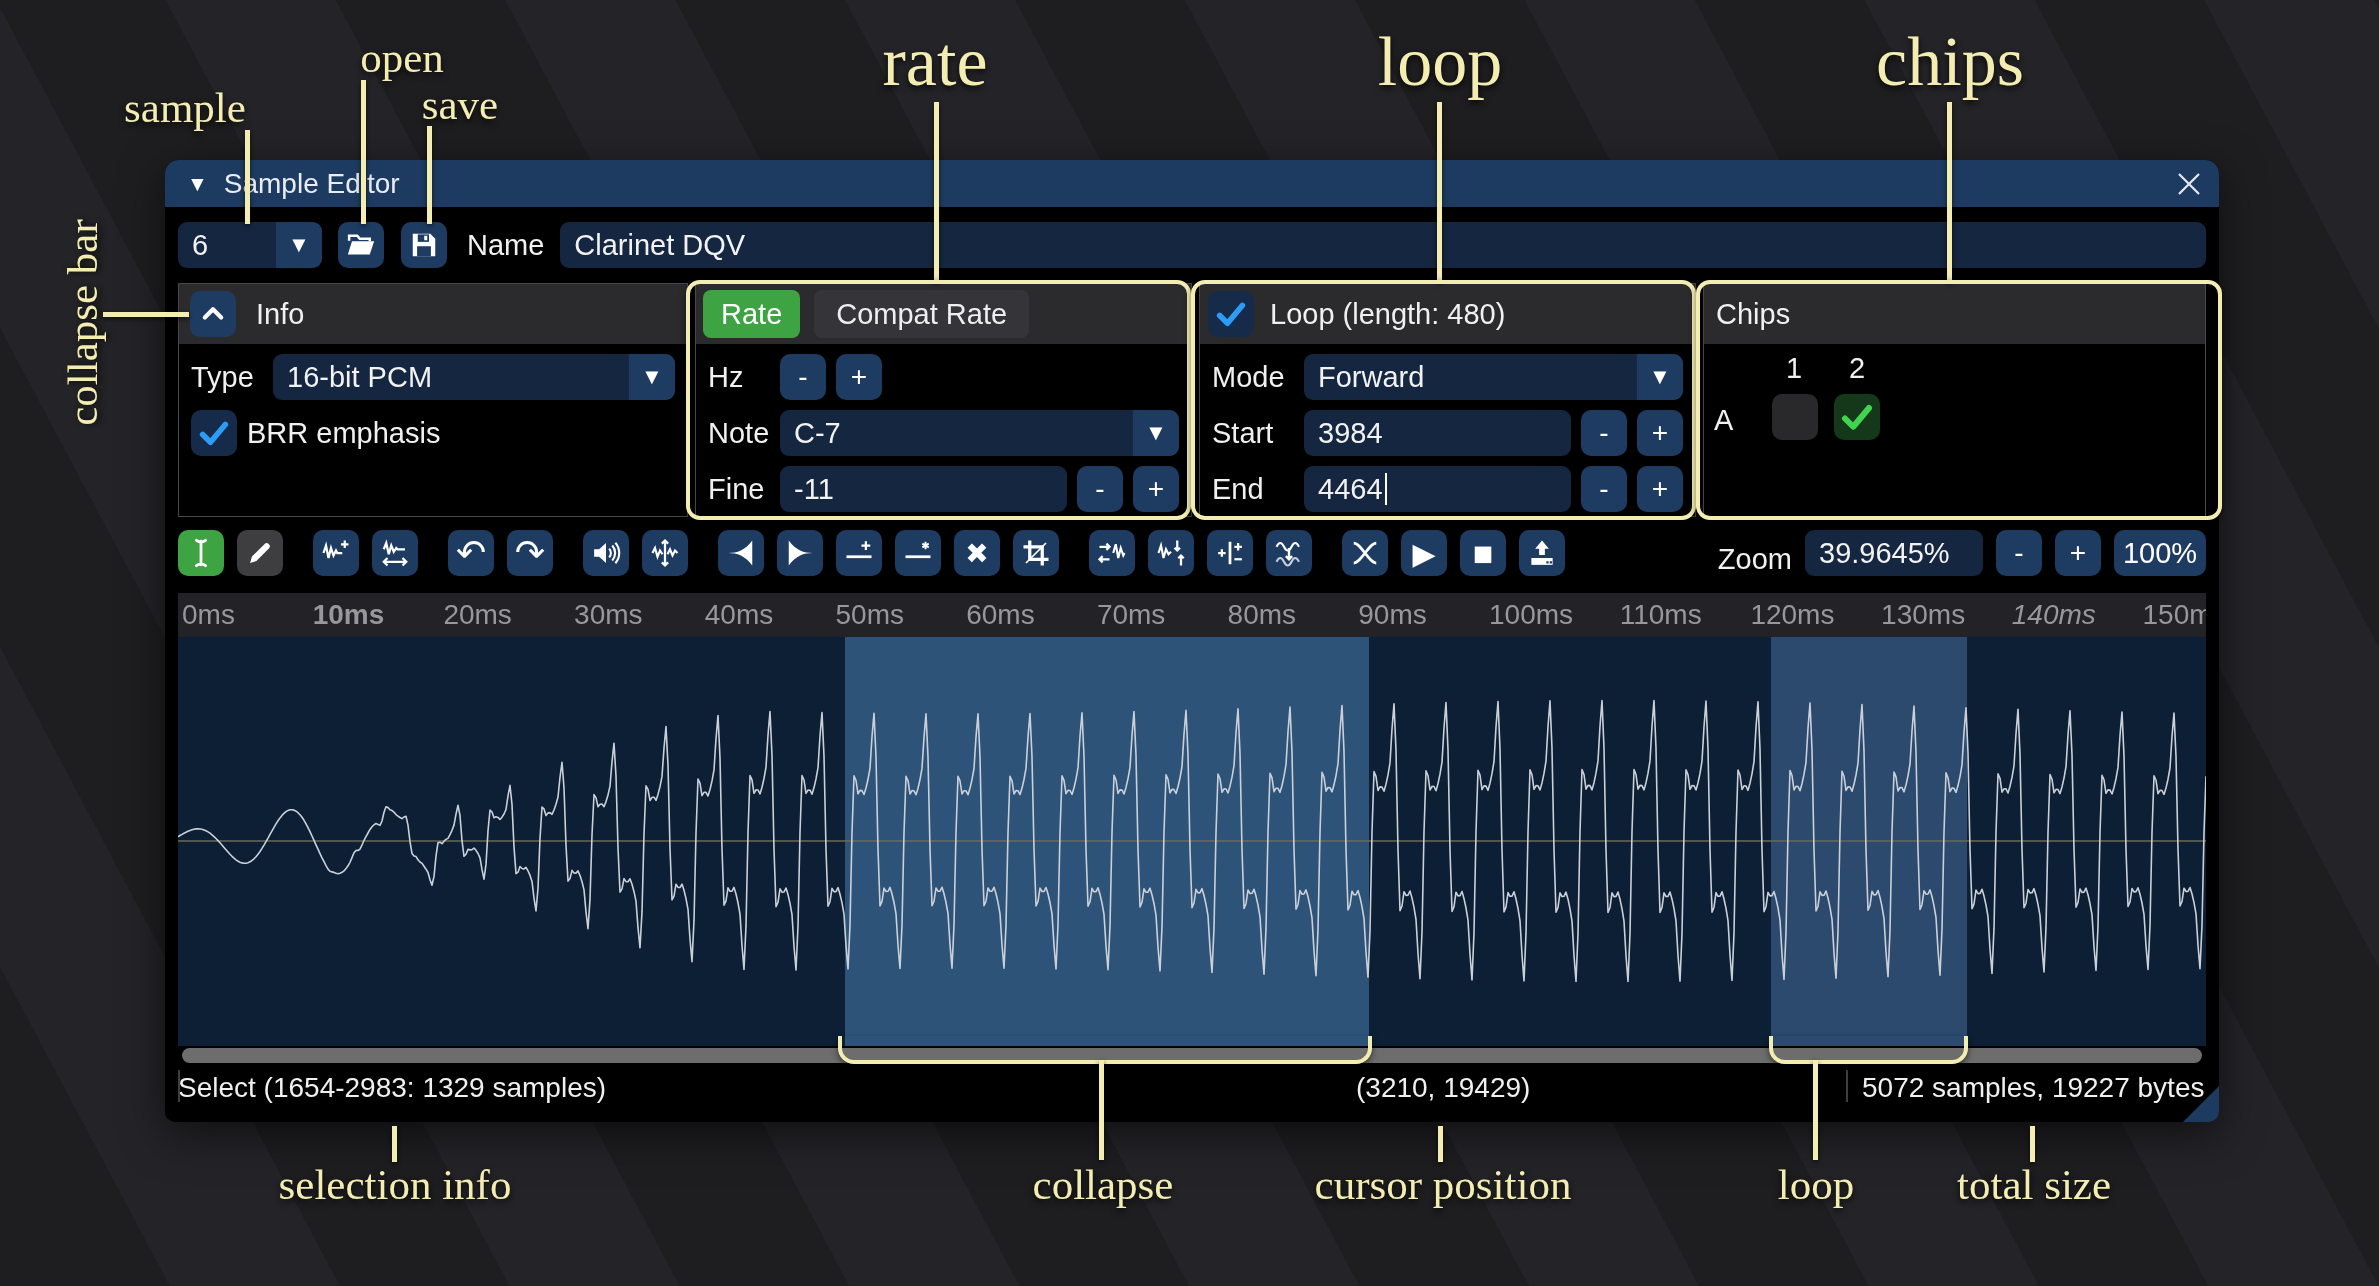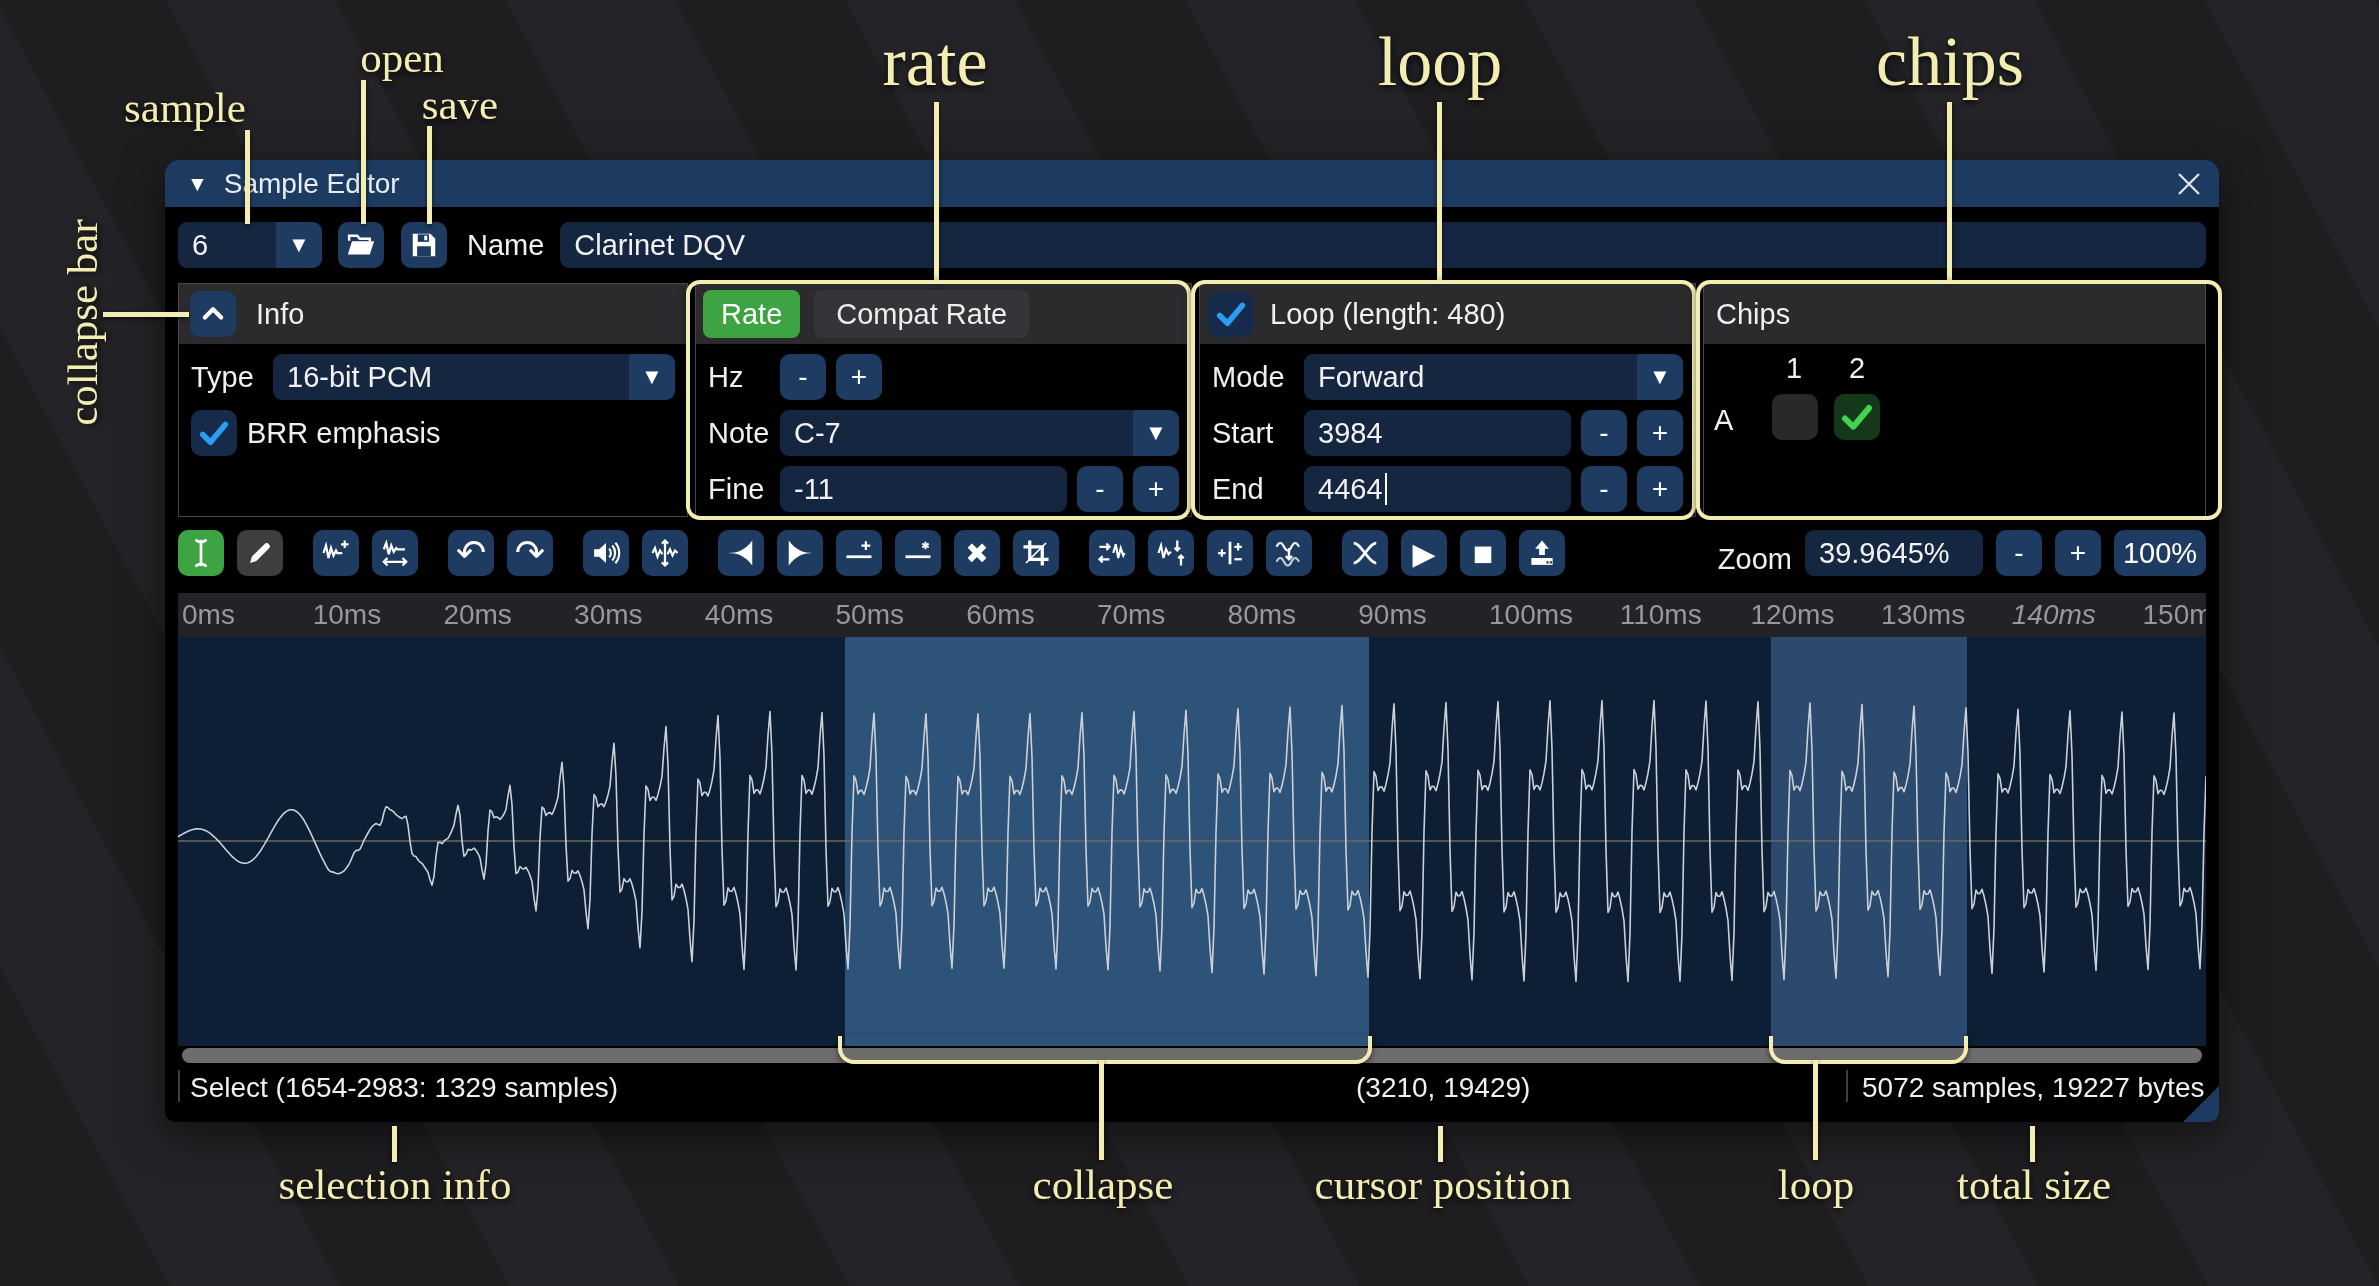--- a/index.html
+++ b/index.html
@@ -348,21 +348,21 @@
             <span>39.9645%</span>
           </div>
         <div class="stepper">-</div>
         <div class="stepper">+</div>
         <div id="zoomreset">100%</div>
       </div>
     </div>
 
     <div id="timeline">
         <span class="tl" style="left: 4px;">0ms</span>
-        <span class="tl" style="left: 134.7px;">10ms</span>
+        <span class="tl" style="left: 134.7px; font-weight: bold;">10ms</span>
         <span class="tl" style="left: 265.4px;">20ms</span>
         <span class="tl" style="left: 396.1px;">30ms</span>
         <span class="tl" style="left: 526.8px;">40ms</span>
         <span class="tl" style="left: 657.5px;">50ms</span>
         <span class="tl" style="left: 788.2px;">60ms</span>
         <span class="tl" style="left: 918.9px;">70ms</span>
         <span class="tl" style="left: 1049.6px;">80ms</span>
         <span class="tl" style="left: 1180.3px;">90ms</span>
         <span class="tl" style="left: 1311px;">100ms</span>
         <span class="tl" style="left: 1441.7px;">110ms</span>
@@ -380,21 +380,21 @@
         <line x1="0" y1="204" x2="2028" y2="204" stroke="#6a6a58" stroke-width="1.3"></line>
         <path id="wavepath" d="M0 199.7L2 198.5L4 197.4L6 196.2L8 195.2L10 194.2L12 193.4L14 192.8L16 192.3L18 191.9L20 191.8L22 192.0L24 192.3L26 192.9L28 193.8L30 194.9L32 196.2L34 197.8L36 199.6L38 201.5L40 203.6L42 205.8L44 208.1L46 210.5L48 212.8L50 215.1L52 217.3L54 219.3L56 221.2L58 222.8L60 224.2L62 225.2L64 225.9L66 226.3L68 226.2L70 225.7L72 224.8L74 223.5L76 221.8L78 219.7L80 217.2L82 214.5L84 211.4L86 208.1L88 204.6L90 201.1L92 197.4L94 193.8L96 190.3L98 186.9L100 183.8L102 180.9L104 178.4L106 176.3L108 174.6L110 173.4L112 172.8L114 172.7L116 173.1L118 174.2L120 175.7L122 177.8L124 180.3L126 183.3L128 186.8L130 190.7L132 194.7L134 199.0L136 203.4L138 207.8L140 212.2L142 216.6L144 220.8L146 224.7L148 228.6L150 232.1L152 234.2L154 234.9L156 235.4L158 236.3L160 236.8L162 236.3L164 235.3L166 233.9L168 231.6L170 228.8L172 225.3L174 220.6L176 215.7L178 213.4L180 213.5L182 212.2L184 208.0L186 203.3L188 199.7L190 196.0L192 192.4L194 189.8L196 187.8L198 186.5L200 187.4L202 188.4L204 184.0L206 175.3L208 169.8L210 170.6L212 172.7L214 173.6L216 175.2L218 177.6L220 179.1L222 180.5L224 181.6L226 180.0L228 179.3L230 188.1L232 204.7L234 216.5L236 218.9L238 219.6L240 222.7L242 225.0L244 226.3L246 229.2L248 232.2L250 235.5L252 242.7L254 248.2L256 239.4L258 219.1L260 205.6L262 205.2L264 206.7L266 204.2L268 202.4L270 201.4L272 197.7L274 193.3L276 188.1L278 177.2L280 168.3L282 178.5L284 203.7L286 219.3L288 217.2L290 212.4L292 212.9L294 212.6L296 211.1L298 213.3L300 216.5L302 220.8L304 232.7L306 242.1L308 227.4L310 193.9L312 173.0L314 175.0L316 180.7L318 179.8L320 180.4L322 182.5L324 180.2L326 177.0L328 172.5L330 158.9L332 148.4L334 167.6L336 209.9L338 236.6L340 235.2L342 229.5L344 231.5L346 231.9L348 230.3L350 233.8L352 238.4L354 244.4L356 261.1L358 273.9L360 251.3L362 201.4L364 170.1L366 171.9L368 178.6L370 176.1L372 175.6L374 177.3L376 173.0L378 167.3L380 160.0L382 140.4L384 125.3L386 151.1L388 208.4L390 244.1L392 241.6L394 233.4L396 235.9L398 236.1L400 233.9L402 238.6L404 244.8L406 252.9L408 274.9L410 291.8L412 262.4L414 197.8L416 157.6L418 160.6L420 169.8L422 167.2L424 167.1L426 169.7L428 164.6L430 157.9L432 149.1L434 124.8L436 106.2L438 139.0L440 210.7L442 255.1L444 251.9L446 241.6L448 244.6L450 244.7L452 241.8L454 247.3L456 254.7L458 264.2L460 290.7L462 310.8L464 274.9L466 197.0L468 148.8L470 152.3L472 163.5L474 160.3L476 160.2L478 163.4L480 157.4L482 149.6L484 139.4L486 111.0L488 89.6L490 128.1L492 211.5L494 262.9L496 259.1L498 247.2L500 250.4L502 250.5L504 247.1L506 253.3L508 261.6L510 272.3L512 302.2L514 324.6L516 283.9L518 196.1L520 142.0L522 146.1L524 158.7L526 155.3L528 155.3L530 159.0L532 152.5L534 143.9L536 132.8L538 101.8L540 78.6L542 121.0L544 212.2L546 268.2L548 263.9L550 250.8L552 254.3L554 254.2L556 250.4L558 257.0L560 265.8L562 277.1L564 308.8L566 332.4L568 288.9L570 195.6L572 138.5L574 142.9L576 156.3L578 152.9L580 153.0L582 156.9L584 150.3L586 141.5L588 130.1L590 98.2L592 74.5L594 118.5L596 212.4L598 269.8L600 265.3L602 251.8L604 255.2L606 255.0L608 251.0L610 257.6L612 266.4L614 277.7L616 309.4L618 333.0L620 289.2L622 195.6L624 138.5L626 143.0L628 156.4L630 153.1L632 153.2L634 157.2L636 150.6L638 141.9L640 130.7L642 99.0L644 75.5L646 119.2L648 212.4L650 269.3L652 264.7L654 251.4L656 254.7L658 254.6L660 250.6L662 257.2L664 265.9L666 277.1L668 308.6L670 332.0L672 288.5L674 195.7L676 138.9L678 143.5L680 156.8L682 153.4L684 153.6L686 157.5L688 151.0L690 142.3L692 131.1L694 99.7L696 76.3L698 119.7L700 212.3L702 268.9L704 264.4L706 251.1L708 254.5L710 254.3L712 250.4L714 256.9L716 265.5L718 276.7L720 308.0L722 331.4L724 288.1L726 195.7L728 139.2L730 143.7L732 157.0L734 153.6L736 153.8L738 157.7L740 151.2L742 142.6L744 131.4L746 100.1L748 76.8L750 120.0L752 212.3L754 268.7L756 264.2L758 251.0L760 254.3L762 254.2L764 250.3L766 256.8L768 265.4L770 276.5L772 307.8L774 331.1L776 288.0L778 195.7L780 139.3L782 143.8L784 157.0L786 153.7L788 153.8L790 157.7L792 151.2L794 142.6L796 131.5L798 100.1L800 76.8L802 120.0L804 212.3L806 268.7L808 264.2L810 251.0L812 254.3L814 254.2L816 250.3L818 256.8L820 265.4L822 276.6L824 308.0L826 331.3L828 288.1L830 195.7L832 139.2L834 143.7L836 157.0L838 153.6L840 153.7L842 157.6L844 151.1L846 142.5L848 131.3L850 99.9L852 76.5L854 119.8L856 212.3L858 268.9L860 264.4L862 251.1L864 254.5L866 254.4L868 250.5L870 257.0L872 265.7L874 276.9L876 308.4L878 331.9L880 288.5L882 195.7L884 138.9L886 143.4L888 156.7L890 153.3L892 153.5L894 157.4L896 150.8L898 142.1L900 130.9L902 99.3L904 75.7L906 119.3L908 212.4L910 269.3L912 264.8L914 251.4L916 254.8L918 254.7L920 250.8L922 257.4L924 266.1L926 277.4L928 309.1L930 332.8L932 289.1L934 195.6L936 138.4L938 143.0L940 156.4L942 152.9L944 153.1L946 157.0L948 150.4L950 141.6L952 130.3L954 98.4L956 74.6L958 118.5L960 212.4L962 269.9L964 265.3L966 251.9L968 255.3L970 255.2L972 251.2L974 257.9L976 266.7L978 278.1L980 310.1L982 334.0L984 289.9L986 195.5L988 137.8L990 142.4L992 155.9L994 152.4L996 152.6L998 156.5L1000 149.8L1002 141.0L1004 129.5L1006 97.3L1008 73.3L1010 117.6L1012 212.5L1014 270.6L1016 266.0L1018 252.4L1020 255.9L1022 255.7L1024 251.7L1026 258.5L1028 267.4L1030 278.9L1032 311.3L1034 335.5L1036 290.9L1038 195.4L1040 137.0L1042 141.7L1044 155.3L1046 151.8L1048 152.0L1050 156.0L1052 149.2L1054 140.2L1056 128.6L1058 96.0L1060 71.7L1062 116.6L1064 212.6L1066 271.4L1068 266.7L1070 253.0L1072 256.5L1074 256.3L1076 252.3L1078 259.1L1080 268.2L1082 279.8L1084 312.6L1086 337.1L1088 291.9L1090 195.3L1092 136.2L1094 140.9L1096 154.7L1098 151.2L1100 151.3L1102 155.4L1104 148.5L1106 139.4L1108 127.7L1110 94.7L1112 70.1L1114 115.5L1116 212.7L1118 272.2L1120 267.5L1122 253.6L1124 257.1L1126 257.0L1128 252.9L1130 259.8L1132 269.0L1134 280.8L1136 314.0L1138 338.7L1140 293.0L1142 195.2L1144 135.4L1146 140.1L1148 154.1L1150 150.5L1152 150.7L1154 154.8L1156 147.8L1158 138.6L1160 126.7L1162 93.4L1164 68.5L1166 114.4L1168 212.8L1170 273.0L1172 268.3L1174 254.2L1176 257.8L1178 257.6L1180 253.5L1182 260.5L1184 269.7L1186 281.7L1188 315.3L1190 340.3L1192 294.1L1194 195.1L1196 134.6L1198 139.4L1200 153.5L1202 149.9L1204 150.1L1206 154.2L1208 147.2L1210 137.9L1212 125.9L1214 92.1L1216 66.9L1218 113.4L1220 212.9L1222 273.8L1224 269.0L1226 254.7L1228 258.4L1230 258.2L1232 254.0L1234 261.1L1236 270.4L1238 282.5L1240 316.5L1242 341.8L1244 295.0L1246 195.0L1248 133.9L1250 138.7L1252 153.0L1254 149.4L1256 149.5L1258 153.7L1260 146.6L1262 137.2L1264 125.1L1266 91.0L1268 65.6L1270 112.6L1272 213.0L1274 274.5L1276 269.6L1278 255.2L1280 258.9L1282 258.7L1284 254.5L1286 261.6L1288 271.0L1290 283.2L1292 317.5L1294 343.0L1296 295.8L1298 194.9L1300 133.3L1302 138.1L1304 152.6L1306 148.9L1308 149.1L1310 153.3L1312 146.2L1314 136.7L1316 124.5L1318 90.1L1320 64.5L1322 111.9L1324 213.1L1326 275.0L1328 270.1L1330 255.6L1332 259.3L1334 259.1L1336 254.8L1338 262.0L1340 271.5L1342 283.8L1344 318.2L1346 343.9L1348 296.4L1350 194.9L1352 132.8L1354 137.7L1356 152.3L1358 148.6L1360 148.8L1362 153.0L1364 145.9L1366 136.4L1368 124.1L1370 89.5L1372 63.8L1374 111.4L1376 213.1L1378 275.3L1380 270.4L1382 255.8L1384 259.5L1386 259.3L1388 255.1L1390 262.2L1392 271.8L1394 284.1L1396 318.6L1398 344.4L1400 296.7L1402 194.8L1404 132.6L1406 137.5L1408 152.1L1410 148.4L1412 148.6L1414 152.9L1416 145.7L1418 136.2L1420 123.9L1422 89.3L1424 63.5L1426 111.2L1428 213.2L1430 275.5L1432 270.5L1434 255.9L1436 259.6L1438 259.4L1440 255.1L1442 262.3L1444 271.8L1446 284.2L1448 318.8L1450 344.5L1452 296.8L1454 194.8L1456 132.6L1458 137.5L1460 152.1L1462 148.4L1464 148.6L1466 152.9L1468 145.7L1470 136.2L1472 123.9L1474 89.3L1476 63.6L1478 111.3L1480 213.2L1482 275.4L1484 270.4L1486 255.8L1488 259.5L1490 259.4L1492 255.1L1494 262.2L1496 271.7L1498 284.0L1500 318.5L1502 344.2L1504 296.6L1506 194.9L1508 132.7L1510 137.7L1512 152.3L1514 148.6L1516 148.7L1518 153.0L1520 145.9L1522 136.4L1524 124.1L1526 89.7L1528 64.1L1530 111.6L1532 213.1L1534 275.1L1536 270.2L1538 255.6L1540 259.3L1542 259.1L1544 254.8L1546 262.0L1548 271.4L1550 283.6L1552 318.0L1554 343.5L1556 296.1L1558 194.9L1560 133.1L1562 138.0L1564 152.5L1566 148.9L1568 149.0L1570 153.3L1572 146.2L1574 136.8L1576 124.6L1578 90.4L1580 64.9L1582 112.2L1584 213.1L1586 274.7L1588 269.7L1590 255.3L1592 258.9L1594 258.7L1596 254.5L1598 261.6L1600 270.9L1602 283.1L1604 317.2L1606 342.5L1608 295.4L1610 195.0L1612 133.6L1614 138.5L1616 152.9L1618 149.3L1620 149.5L1622 153.7L1624 146.7L1626 137.4L1628 125.3L1630 91.3L1632 66.1L1634 113.0L1636 213.0L1638 274.0L1640 269.2L1642 254.8L1644 258.4L1646 258.3L1648 254.0L1650 261.0L1652 270.3L1654 282.3L1656 316.1L1658 341.2L1660 294.6L1662 195.1L1664 134.3L1666 139.2L1668 153.4L1670 149.8L1672 150.0L1674 154.2L1676 147.3L1678 138.0L1680 126.1L1682 92.5L1684 67.5L1686 113.9L1688 212.9L1690 273.3L1692 268.5L1694 254.3L1696 257.9L1698 257.7L1700 253.5L1702 260.4L1704 269.6L1706 281.5L1708 314.9L1710 339.7L1712 293.6L1714 195.2L1716 135.1L1718 139.9L1720 154.0L1722 150.5L1724 150.6L1726 154.8L1728 147.9L1730 138.8L1732 127.0L1734 93.8L1736 69.1L1738 115.0L1740 212.8L1742 272.5L1744 267.7L1746 253.7L1748 257.2L1750 257.0L1752 252.9L1754 259.7L1756 268.8L1758 280.5L1760 313.5L1762 338.1L1764 292.5L1766 195.3L1768 135.9L1770 140.7L1772 154.6L1774 151.1L1776 151.3L1778 155.4L1780 148.6L1782 139.6L1784 127.9L1786 95.1L1788 70.8L1790 116.1L1792 212.7L1794 271.7L1796 266.9L1798 253.1L1800 256.6L1802 256.4L1804 252.3L1806 259.1L1808 268.0L1810 279.6L1812 312.2L1814 336.4L1816 291.4L1818 195.4L1820 136.8L1822 141.4L1824 155.2L1826 151.8L1828 151.9L1830 156.0L1832 149.3L1834 140.4L1836 128.8L1838 96.5L1840 72.4L1842 117.1L1844 212.6L1846 270.8L1848 266.2L1850 252.5L1852 255.9L1854 255.8L1856 251.7L1858 258.4L1860 267.3L1862 278.7L1864 310.9L1866 334.9L1868 290.4L1870 195.5L1872 137.5L1874 142.2L1876 155.8L1878 152.4L1880 152.5L1882 156.6L1884 149.9L1886 141.1L1888 129.7L1890 97.7L1892 73.9L1894 118.1L1896 212.5L1898 270.1L1900 265.5L1902 252.0L1904 255.4L1906 255.2L1908 251.2L1910 257.8L1912 266.6L1914 277.9L1916 309.8L1918 333.5L1920 289.5L1922 195.6L1924 138.2L1926 142.8L1928 156.3L1930 152.9L1932 153.1L1934 157.0L1936 150.4L1938 141.7L1940 130.4L1942 98.7L1944 75.1L1946 118.9L1948 212.4L1950 269.5L1952 264.9L1954 251.5L1956 254.9L1958 254.7L1960 250.8L1962 257.3L1964 266.0L1966 277.3L1968 308.9L1970 332.4L1972 288.7L1974 195.6L1976 138.8L1978 143.3L1980 156.7L1982 153.3L1984 153.5L1986 157.4L1988 150.9L1990 142.2L1992 131.0L1994 99.5L1996 76.1L1998 119.5L2000 212.3L2002 269.0L2004 264.5L2006 251.2L2008 254.5L2010 254.4L2012 250.5L2014 257.0L2016 265.6L2018 276.8L2020 308.2L2022 331.6L2024 288.2L2026 195.7L2028 139.2" fill="none" stroke="#cbd0d8" stroke-width="1.6" stroke-linejoin="round"></path>
       </svg>
     </div>
 
     <div id="scrollbar">
       <div id="scrollthumb"></div>
     </div>
 
     <div id="status">
-      <span style="left:12px">Select (1654-2983: 1329 samples)</span>
+      <span style="left:0">Select (1654-2983: 1329 samples)</span>
       <div class="vsep" style="left:1162"></div>
       <span style="left:1178px">(3210, 19429)</span>
       <div class="vsep" style="left:1668px"></div>
       <span style="left:1684px">5072 samples, 19227 bytes</span>
     </div>
 
     <div id="grip"></div>
   </div>
 
   <div class="ann small" style="left:80px;top:83px;width:210px">sample</div>

